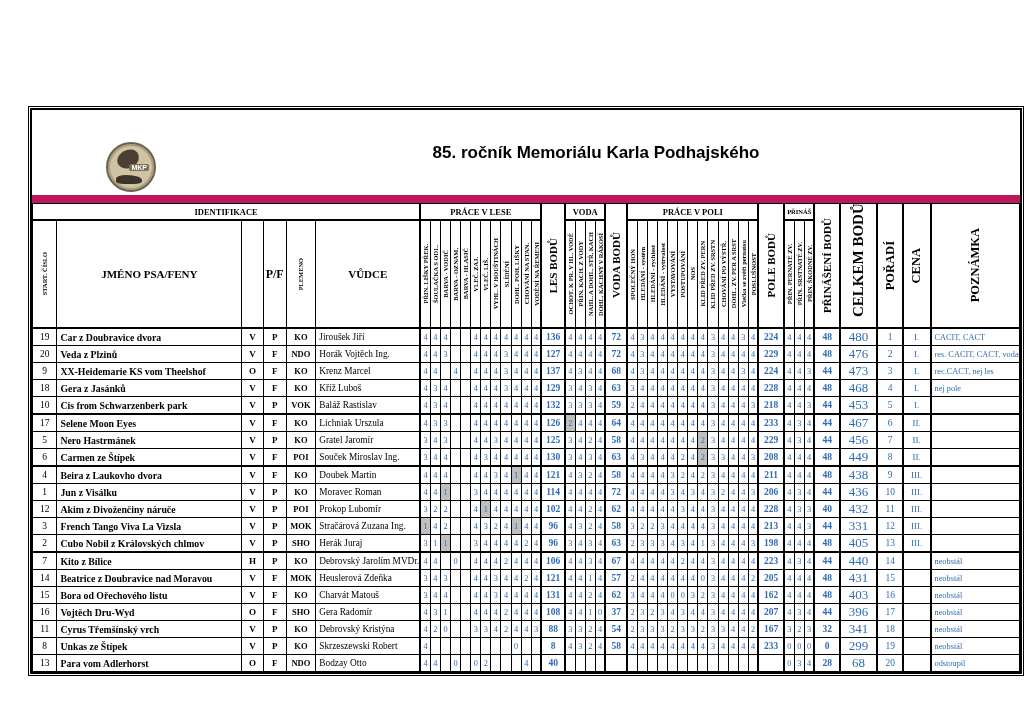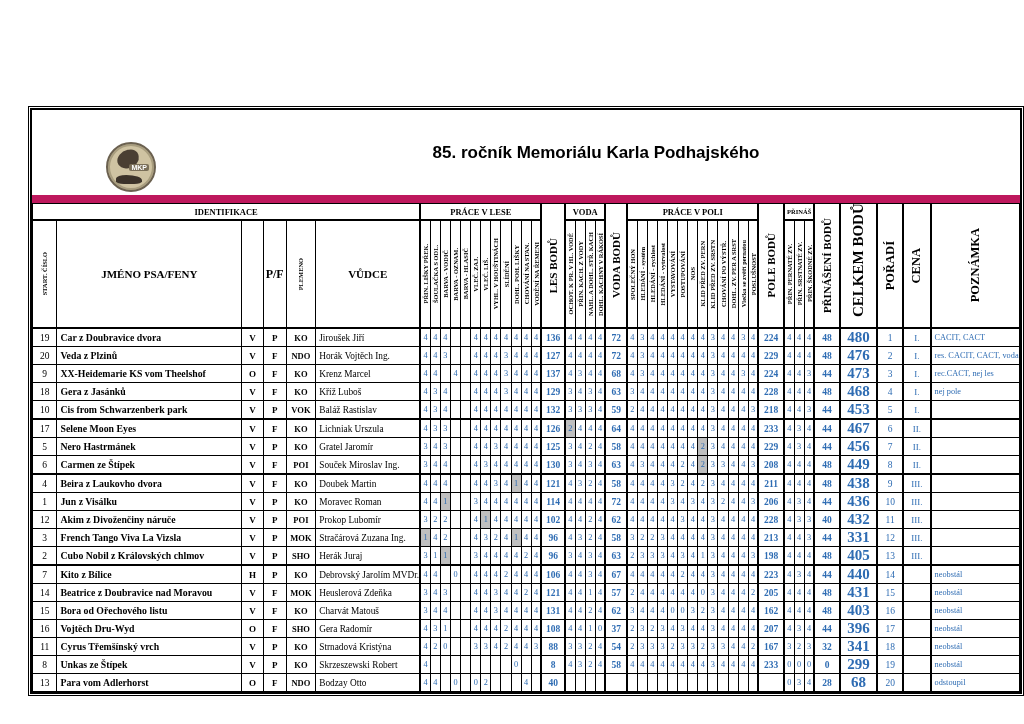--- a/index.html
+++ b/index.html
@@ -38,21 +38,21 @@
   th.hsmall{font-size:12px;font-weight:bold;}
   tbody tr{height:16px;}
   tbody td{font-size:8.5px;}
   td.cstart{font-size:9.5px;}
   td.cname{text-align:left;padding-left:3px;font-weight:bold;font-size:9.8px;}
   td.cvo,td.cpf{font-weight:bold;font-size:9px;}
   td.cplem{font-size:8.5px;font-weight:bold;}
   td.cvudce{text-align:left;padding-left:3px;font-size:9.3px;}
   td.num{color:#2e6cb3;font-size:8.3px;}
   td.pts{color:#2e6cb3;font-weight:bold;font-size:9.5px;}
-  td.total{color:#2e6cb3;font-weight:bold;font-size:15px;}
+  td.total{color:#2e6cb3;font-weight:normal;font-size:13px;}
   td.rank{color:#2e6cb3;font-size:9.5px;}
   td.ccena{color:#2e6cb3;font-size:9px;}
   td.note{color:#2e6cb3;font-size:8.3px;text-align:left;padding-left:3px;}
   .bL{border-left-width:2px !important;}
   tr.grp-end td{border-bottom-width:2px;}
   td.hl{background:#bfbfbf;}
 </style>
 </head>
 <body>
 
@@ -1159,21 +1159,21 @@
               <td class="rank bL">17</td>
               <td class="ccena bL"></td>
               <td class="note bL">neobstál</td>
             </tr>
             <tr>
               <td class="cstart">11</td>
               <td class="cname">Cyrus Třemšínský vrch</td>
               <td class="cvo">V</td>
               <td class="cpf">P</td>
               <td class="cplem">KO</td>
-              <td class="cvudce">Strnadová Kristýna</td>
+              <td class="cvudce">Debrovský Kristýna</td>
               <td class="num bL">4</td>
               <td class="num">2</td>
               <td class="num">0</td>
               <td class="num"></td>
               <td class="num"></td>
               <td class="num">3</td>
               <td class="num">3</td>
               <td class="num">4</td>
               <td class="num">2</td>
               <td class="num">4</td>

